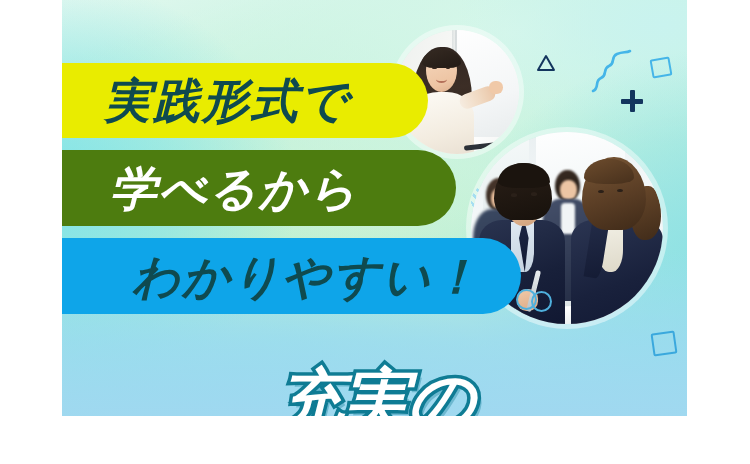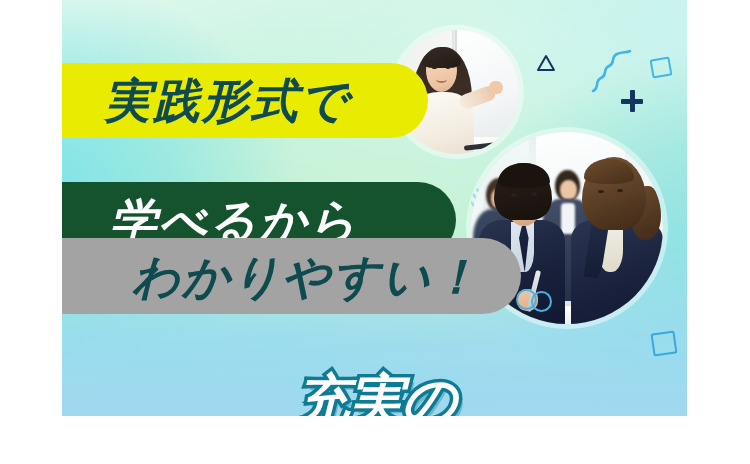--- a/index.html
+++ b/index.html
@@ -286,55 +286,54 @@
     padding-left: 68px;
   }
   #bar-1 .bar-text {
     color: #0f4a4f;
     font-size: 47px;
     line-height: 1;
   }
   #bar-2 {
     left: -26px; top: 150px;
     width: 420px; height: 76px;
-    background: #14532d;
+    background: #4d7c0f;
     border-radius: 0 38px 38px 0;
     padding-left: 74px;
-    margin-top: 32px;
   }
   #bar-2 .bar-text {
     color: #ffffff;
     font-size: 47px;
     line-height: 1;
   }
   #bar-3 {
     left: -26px; top: 238px;
     width: 485px; height: 76px;
-    background: #a3a3a3;
+    background: #0ea5e9;
     border-radius: 0 38px 38px 0;
     padding-left: 96px;
   }
   #bar-3 .bar-text {
     color: #0f4a4f;
     font-size: 47px;
     line-height: 1;
   }
 
   
   #headline {
     position: absolute;
     left: 14px; top: 345px;
     width: 600px; height: 95px;
     display: flex;
     align-items: center;
     justify-content: center;
     white-space: nowrap;
   }
   #headline .hl {
-    font-size: 54px;
+    font-size: 66px;
     font-weight: 700;
     font-style: italic;
     letter-spacing: -0.01em;
     line-height: 1;
     -webkit-text-stroke: 7px #0f7c94;
     paint-order: stroke fill;
     text-shadow: 4px 5px 0 rgba(15,124,148,0.35);
     margin-top: 13px;
   }
   #headline .hl-white { color: #ffffff; }

